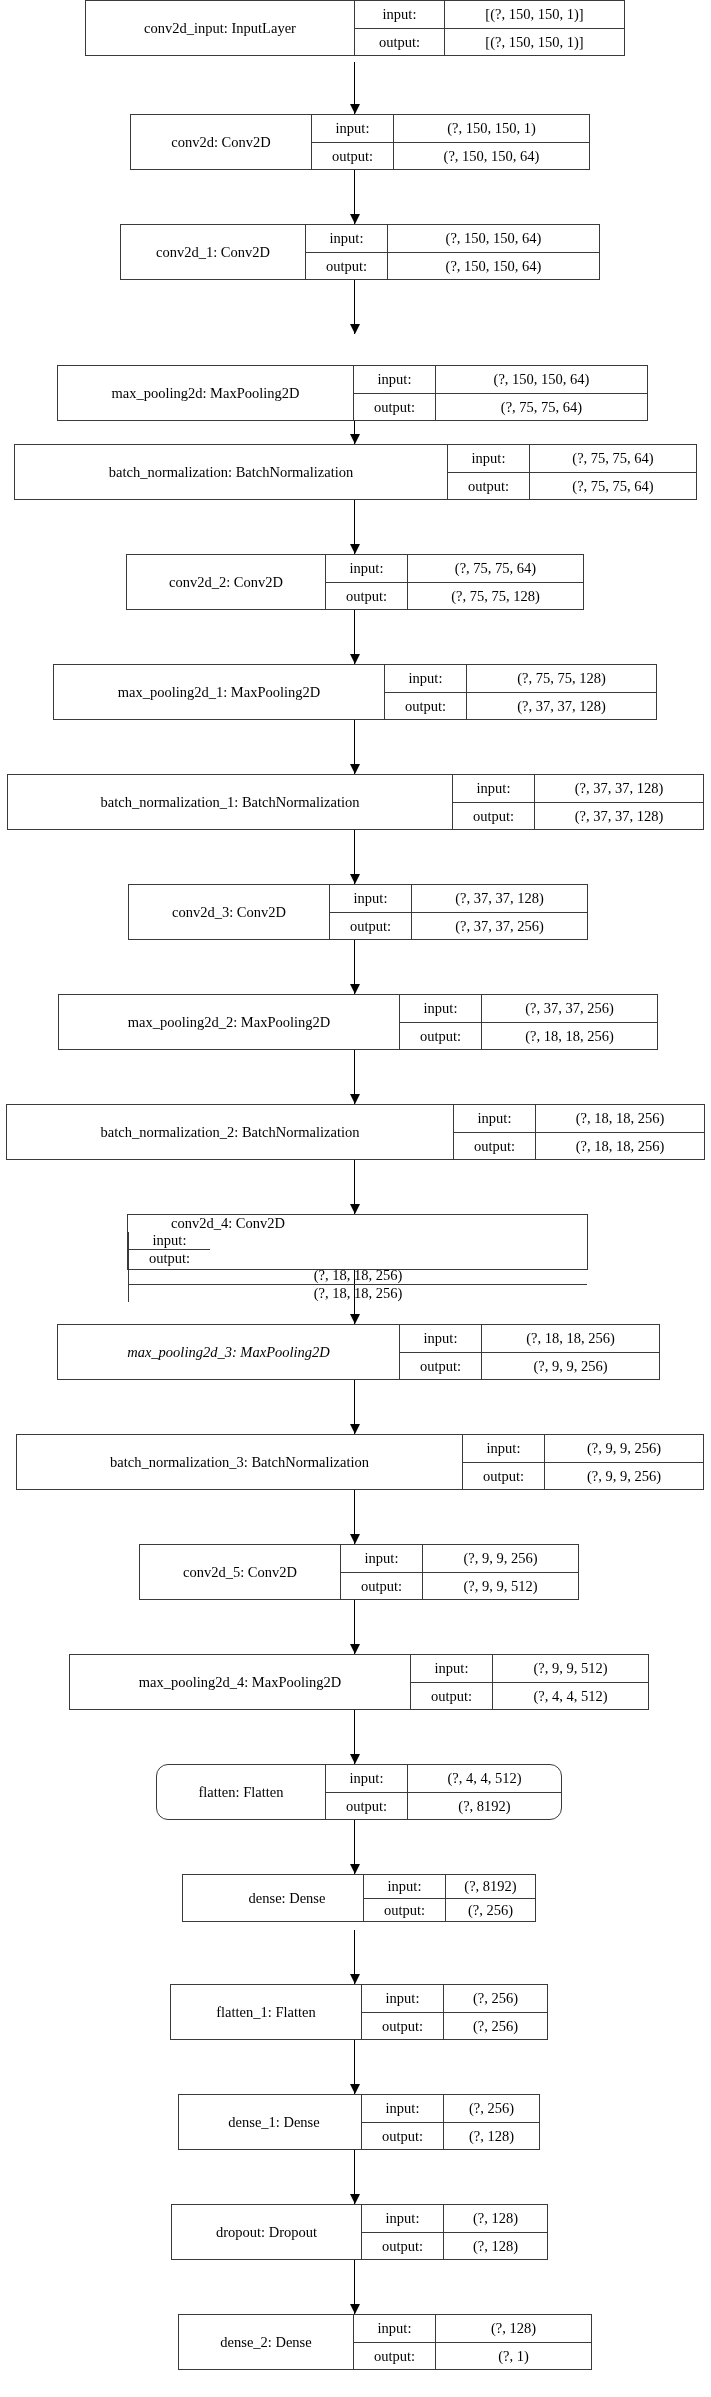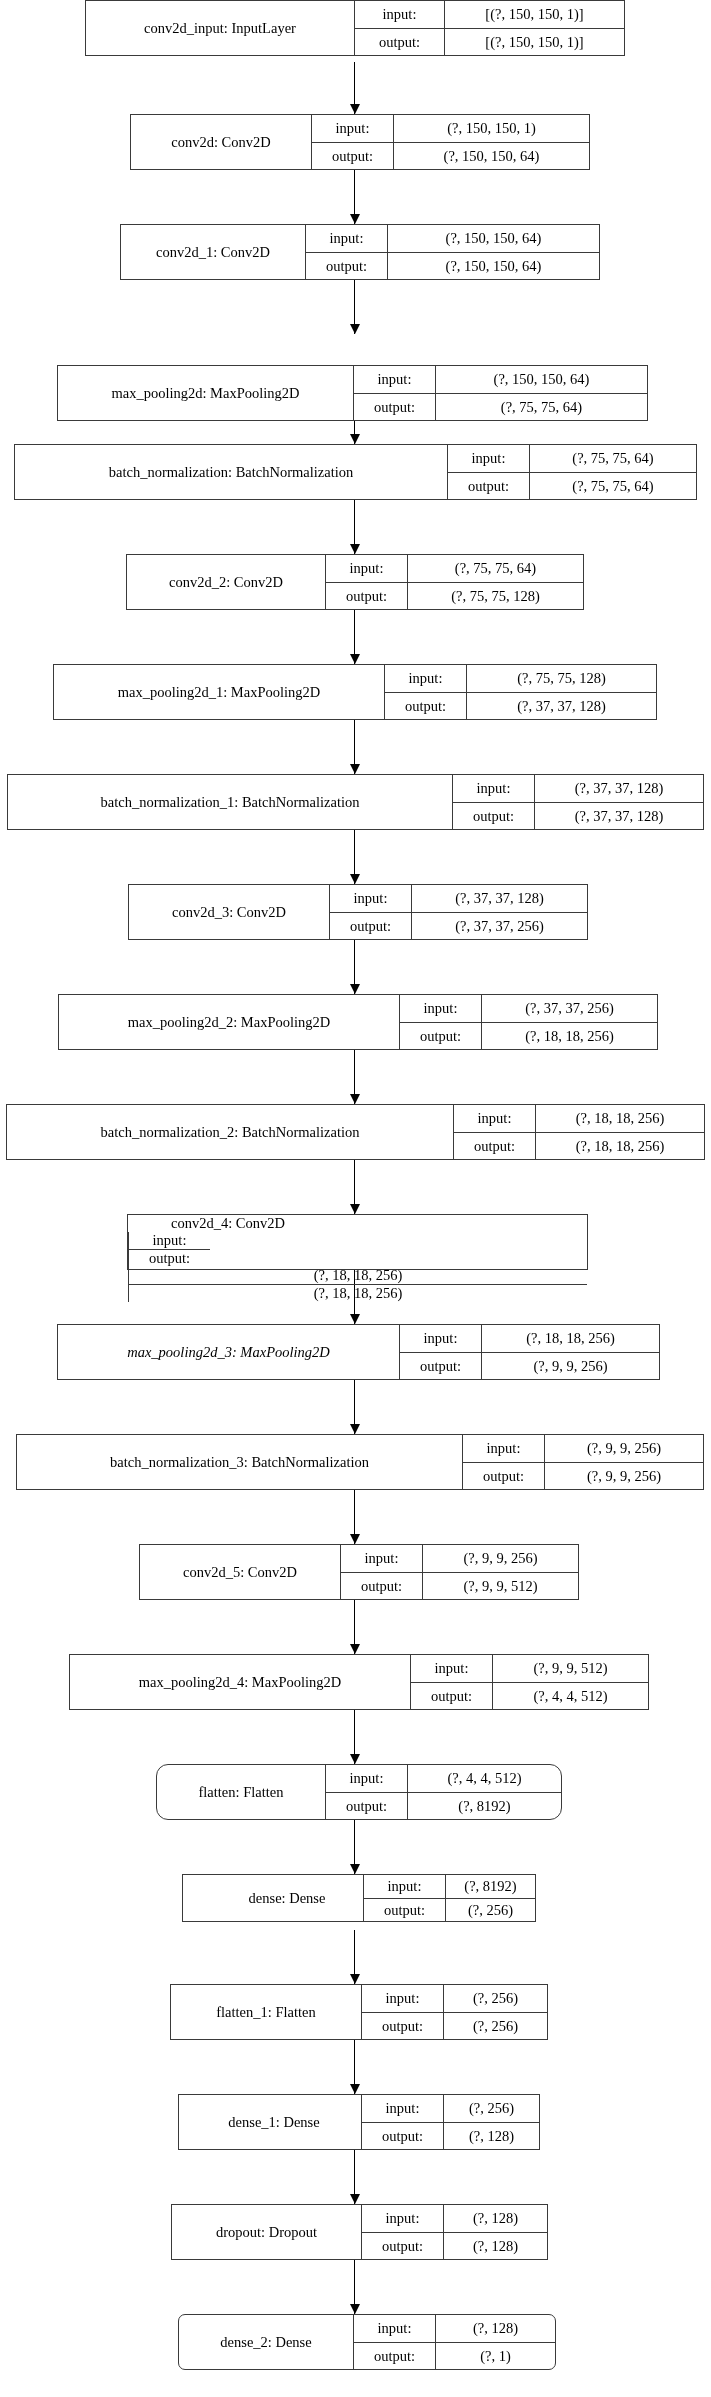--- a/index.html
+++ b/index.html
@@ -336,21 +336,21 @@
       <div class="cell-name" style="width: 189px;">dropout: Dropout</div>
       <div class="col-io" style="width: 82px;">
         <div class="io-row">input:</div>
         <div class="io-row second">output:</div>
       </div>
       <div class="col-shape">
         <div class="shape-row">(?, 128)</div>
         <div class="shape-row second">(?, 128)</div>
       </div>
     </div>
-    <div class="node" style="left: 178px; top: 2314px; width: 378px; height: 56px; border-radius: 7px;">
+    <div class="node" style="left: 178px; top: 2314px; width: 414px; height: 56px;">
       <div class="cell-name" style="width: 174px;">dense_2: Dense</div>
       <div class="col-io" style="width: 82px;">
         <div class="io-row">input:</div>
         <div class="io-row second">output:</div>
       </div>
       <div class="col-shape">
         <div class="shape-row">(?, 128)</div>
         <div class="shape-row second">(?, 1)</div>
       </div>
     </div>

